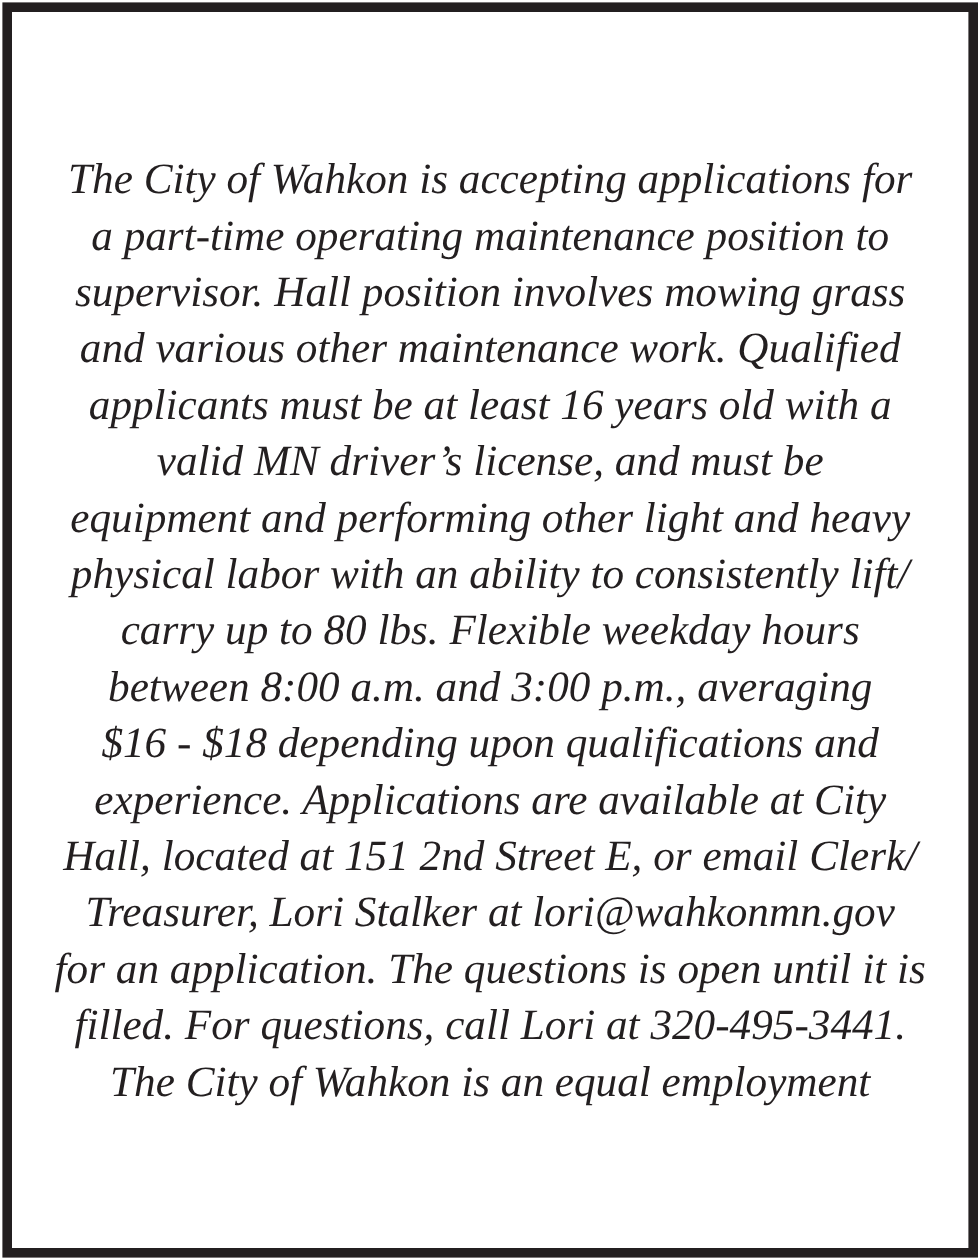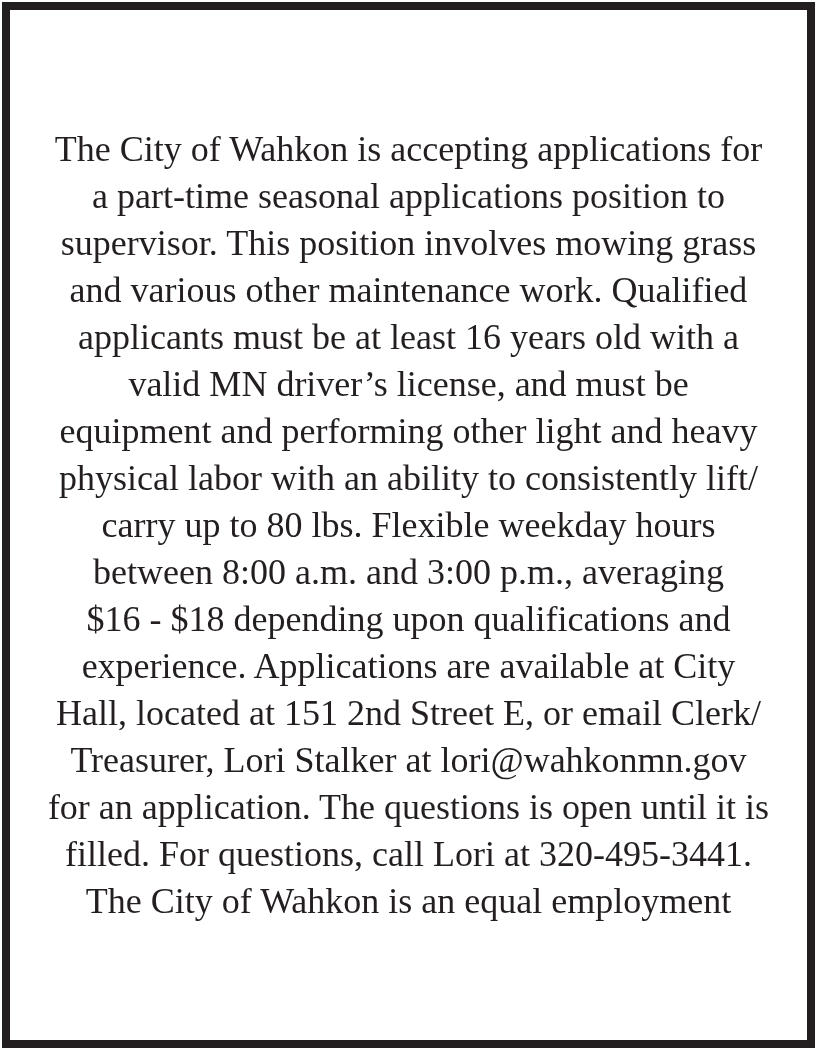--- a/index.html
+++ b/index.html
@@ -20,39 +20,40 @@
     box-sizing: border-box;
     background: #ffffff;
     display: flex;
     flex-direction: column;
     justify-content: center;
     align-items: stretch;
   }
   .ad-text-block {
     width: 100%;
     text-align: center;
+    font-style: italic;
   }
   .ad-line {
     font-family: "Liberation Serif", "DejaVu Serif", serif;
     font-size: 36px;
     line-height: 47px;
     color: #231f20;
     white-space: nowrap;
     text-align: center;
     -webkit-font-smoothing: antialiased;
   }
 </style>
 </head>
 <body>
 
 <div class="ad-frame">
   <div class="ad-text-block">
       <div class="ad-line">The City of Wahkon is accepting applications for</div>
-      <div class="ad-line">a part-time seasonal applications position to</div>
-      <div class="ad-line">supervisor. This position involves mowing grass</div>
+      <div class="ad-line">a part-time operating maintenance position to</div>
+      <div class="ad-line">supervisor. Hall position involves mowing grass</div>
       <div class="ad-line">and various other maintenance work. Qualified</div>
       <div class="ad-line">applicants must be at least 16 years old with a</div>
       <div class="ad-line">valid MN driver’s license, and must be</div>
       <div class="ad-line">equipment and performing other light and heavy</div>
       <div class="ad-line">physical labor with an ability to consistently lift/</div>
       <div class="ad-line">carry up to 80 lbs. Flexible weekday hours</div>
       <div class="ad-line">between 8:00 a.m. and 3:00 p.m., averaging</div>
       <div class="ad-line">$16 - $18 depending upon qualifications and</div>
       <div class="ad-line">experience. Applications are available at City</div>
       <div class="ad-line">Hall, located at 151 2nd Street E, or email Clerk/</div>

